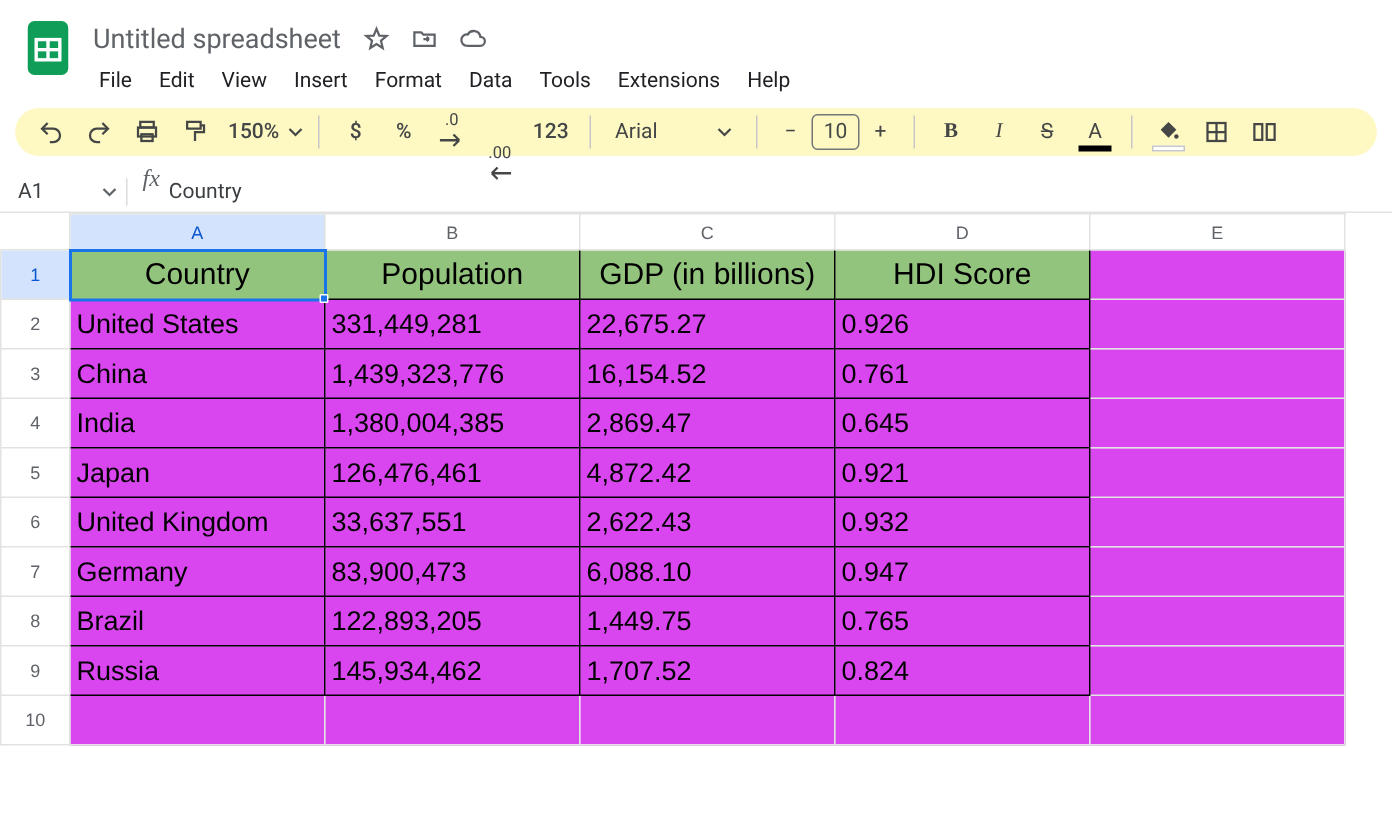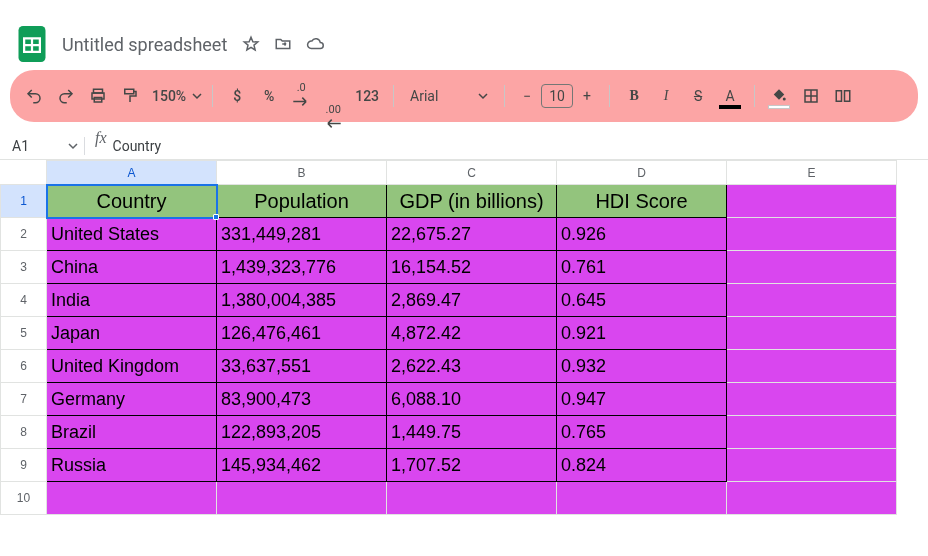--- a/index.html
+++ b/index.html
@@ -1,28 +1,28 @@
 <!DOCTYPE html>
 <html><head>
 <meta charset="utf-8">
 <style>
   * { box-sizing: border-box; margin: 0; padding: 0; }
   body { font-family: "Google Sans", Roboto, Arial, sans-serif; background: #fff; color: #3c4043; overflow: hidden; width: 928px; height: 556px; }
-  .header { display: flex; align-items: center; padding: 24px 12px 0 12px; }
+  .header { display: flex; align-items: flex-start; padding: 12px 12px 0 12px; }
   .logo { width: 40px; height: 40px; display: flex; align-items: center; justify-content: center; margin-right: 6px; }
   .logo svg { width: 28px; height: 36px; }
   .title-area { flex: 1; }
   .title-row { display: flex; align-items: center; gap: 10px; height: 28px; }
   .doc-title { font-size: 18px; color: #5f6368; font-weight: 400; padding: 0 4px; }
   .title-icons { display: flex; gap: 12px; color: #5f6368; }
   .title-icons span { display: inline-flex; align-items: center; justify-content: center; width: 20px; cursor: pointer; }
   .menubar { display: flex; gap: 2px; margin-top: 2px; }
   .menubar .menu-item { font-size: 14px; color: #202124; padding: 4px 8px; border-radius: 4px; cursor: pointer; }
   .toolbar-wrap { padding: 6px 10px 0 10px; }
-  .toolbar { background: #fca5a5; border-radius: 24px; height: 52px; display: flex; align-items: center; padding: 0 10px; gap: 4px; color: #444746; font-size: 14px; }
+  .toolbar { background: #fef9c3; border-radius: 24px; height: 32px; display: flex; align-items: center; padding: 0 10px; gap: 4px; color: #444746; font-size: 14px; }
   .tbtn { display: inline-flex; align-items: center; justify-content: center; min-width: 28px; height: 28px; border-radius: 4px; cursor: pointer; padding: 0 4px; }
   .tbtn svg { width: 18px; height: 18px; }
   .tbtn-text { font-size: 14px; font-weight: 500; color: #444746; padding: 0 4px; }
   .sep { width: 1px; height: 22px; background: #c7c7c7; margin: 0 6px; }
   .zoom { display: flex; align-items: center; gap: 2px; }
   .font-select { display: flex; align-items: center; gap: 6px; min-width: 90px; justify-content: space-between; cursor: pointer; padding: 0 6px; }
   .font-size { display: flex; align-items: center; gap: 2px; }
   .fs-box { border: 1px solid #747775; border-radius: 4px; width: 32px; height: 24px; display: flex; align-items: center; justify-content: center; font-size: 14px; }
   .fs-btn { width: 24px; text-align: center; cursor: pointer; }
   .name-box-row { display: flex; align-items: center; height: 28px; border-bottom: 1px solid #e1e3e1; margin-top: 10px; padding: 0 0 0 4px; }
@@ -74,20 +74,31 @@
               <path d="M11 12h5m0 0-2-2m2 2-2 2"></path>
             </svg>
           </span>
         <span>
             <svg viewBox="0 0 24 24" width="20" height="18" fill="none" stroke="#5f6368" stroke-width="2">
               <path d="M7 18a5 5 0 1 1 .8-9.95A6 6 0 0 1 19 10a4 4 0 0 1 0 8H7z"></path>
             </svg>
           </span>
       </div>
     </div>
+    <div class="menubar">
+      <span class="menu-item">File</span>
+      <span class="menu-item">Edit</span>
+      <span class="menu-item">View</span>
+      <span class="menu-item">Insert</span>
+      <span class="menu-item">Format</span>
+      <span class="menu-item">Data</span>
+      <span class="menu-item">Tools</span>
+      <span class="menu-item">Extensions</span>
+      <span class="menu-item">Help</span>
+    </div>
   </div>
 </div>
 
 <div class="toolbar-wrap">
   <div class="toolbar">
     <span class="tbtn">
         <svg viewBox="0 0 24 24" fill="none" stroke="#444746" stroke-width="2">
           <path d="M9 14l-5-5 5-5"></path>
           <path d="M4 9h10a6 6 0 0 1 0 12h-3"></path>
         </svg>

